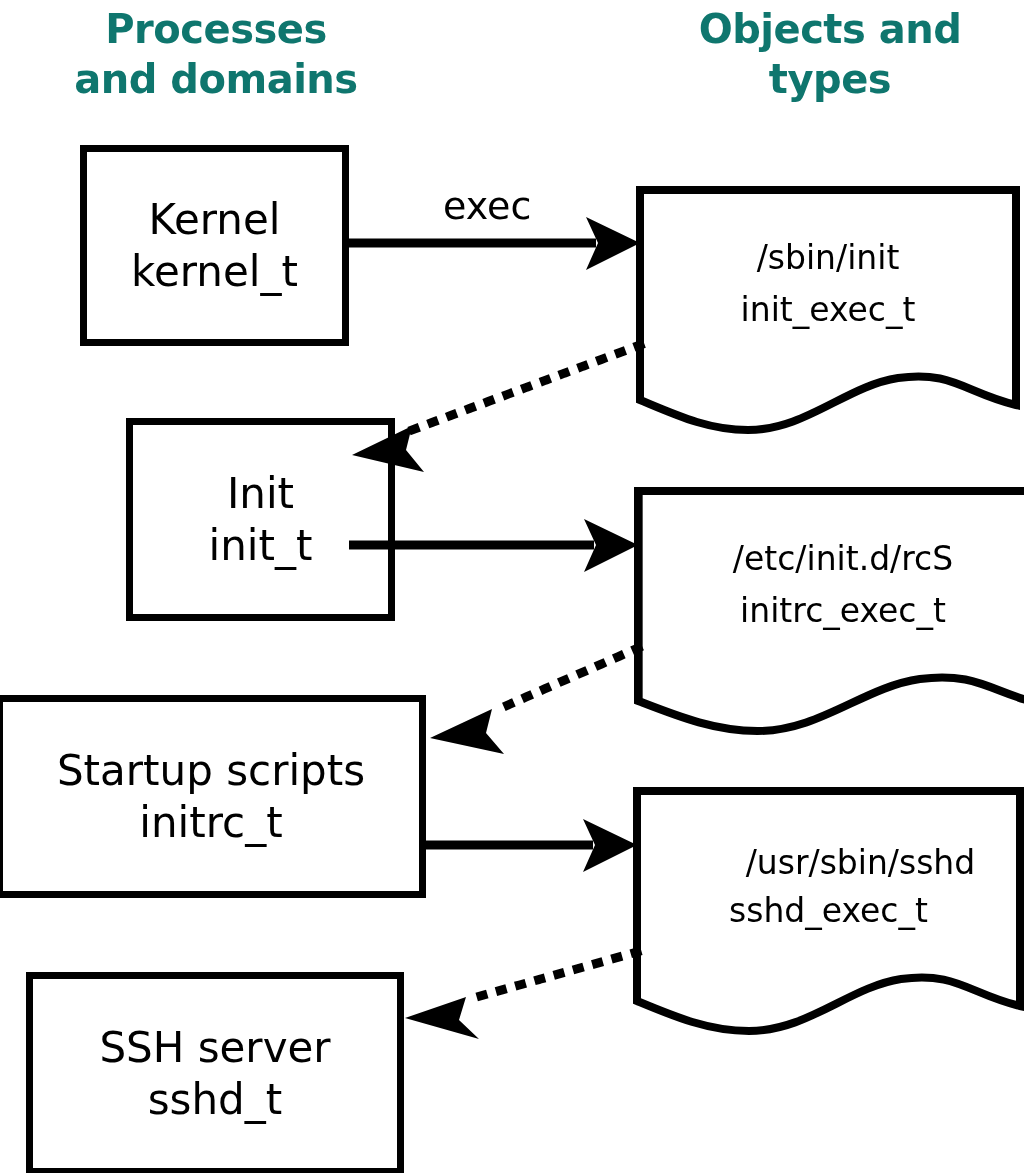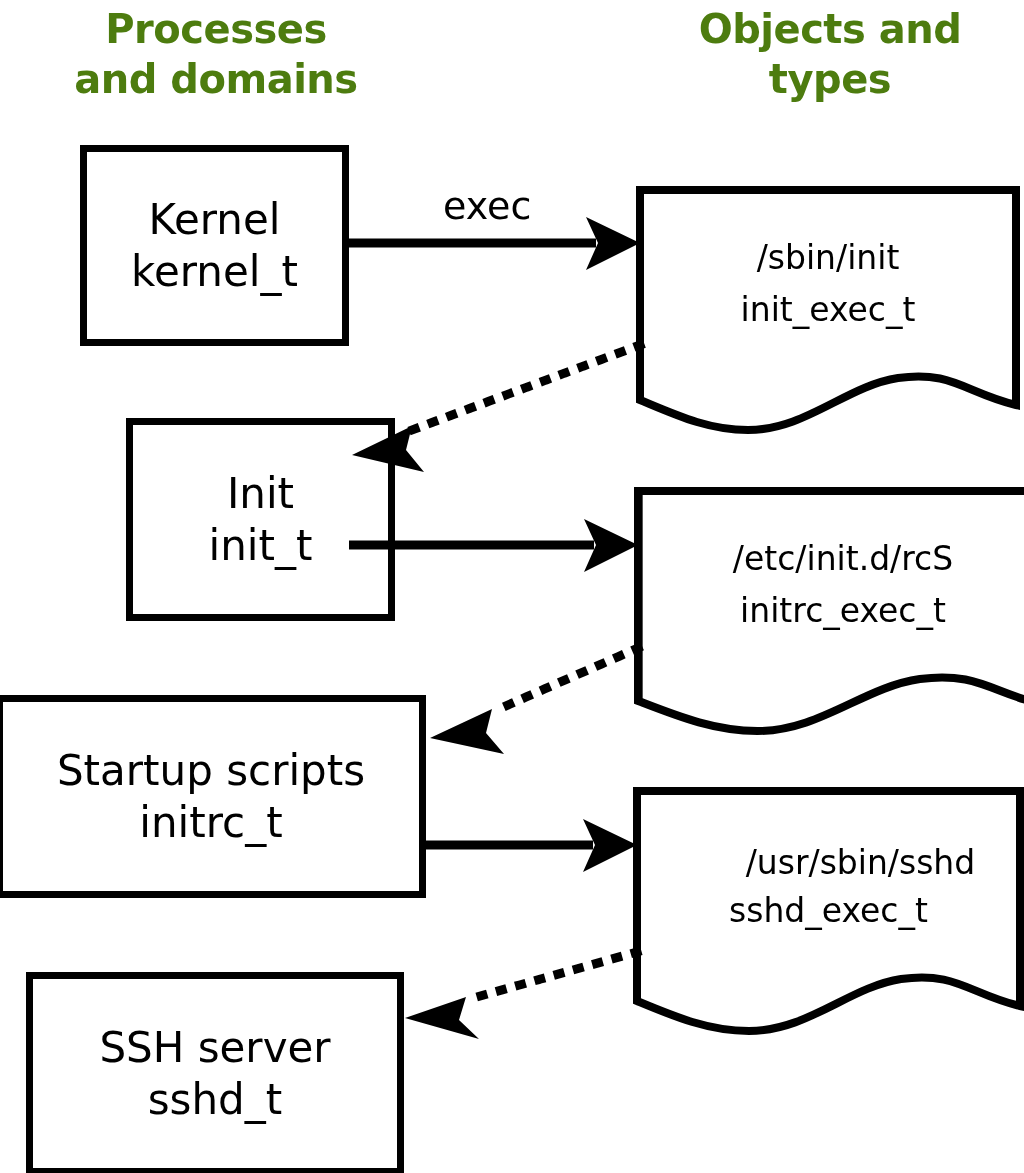--- a/index.html
+++ b/index.html
@@ -18,21 +18,21 @@
     color: #000000;
   }
 
   
   .col-heading {
     position: absolute;
     font-weight: bold;
     font-size: 40px;
     line-height: 50px;
     text-align: center;
-    color: #4d7c0f;
+    color: #0f766e;
     white-space: pre-line;
     letter-spacing: -0.5px;
   }
   #heading-left  { left: 44px;  top: 4px;  width: 344px; }
   #heading-right { left: 648px; top: 4px;  width: 364px; }
 
   
   .proc-box {
     position: absolute;
     box-sizing: border-box;

